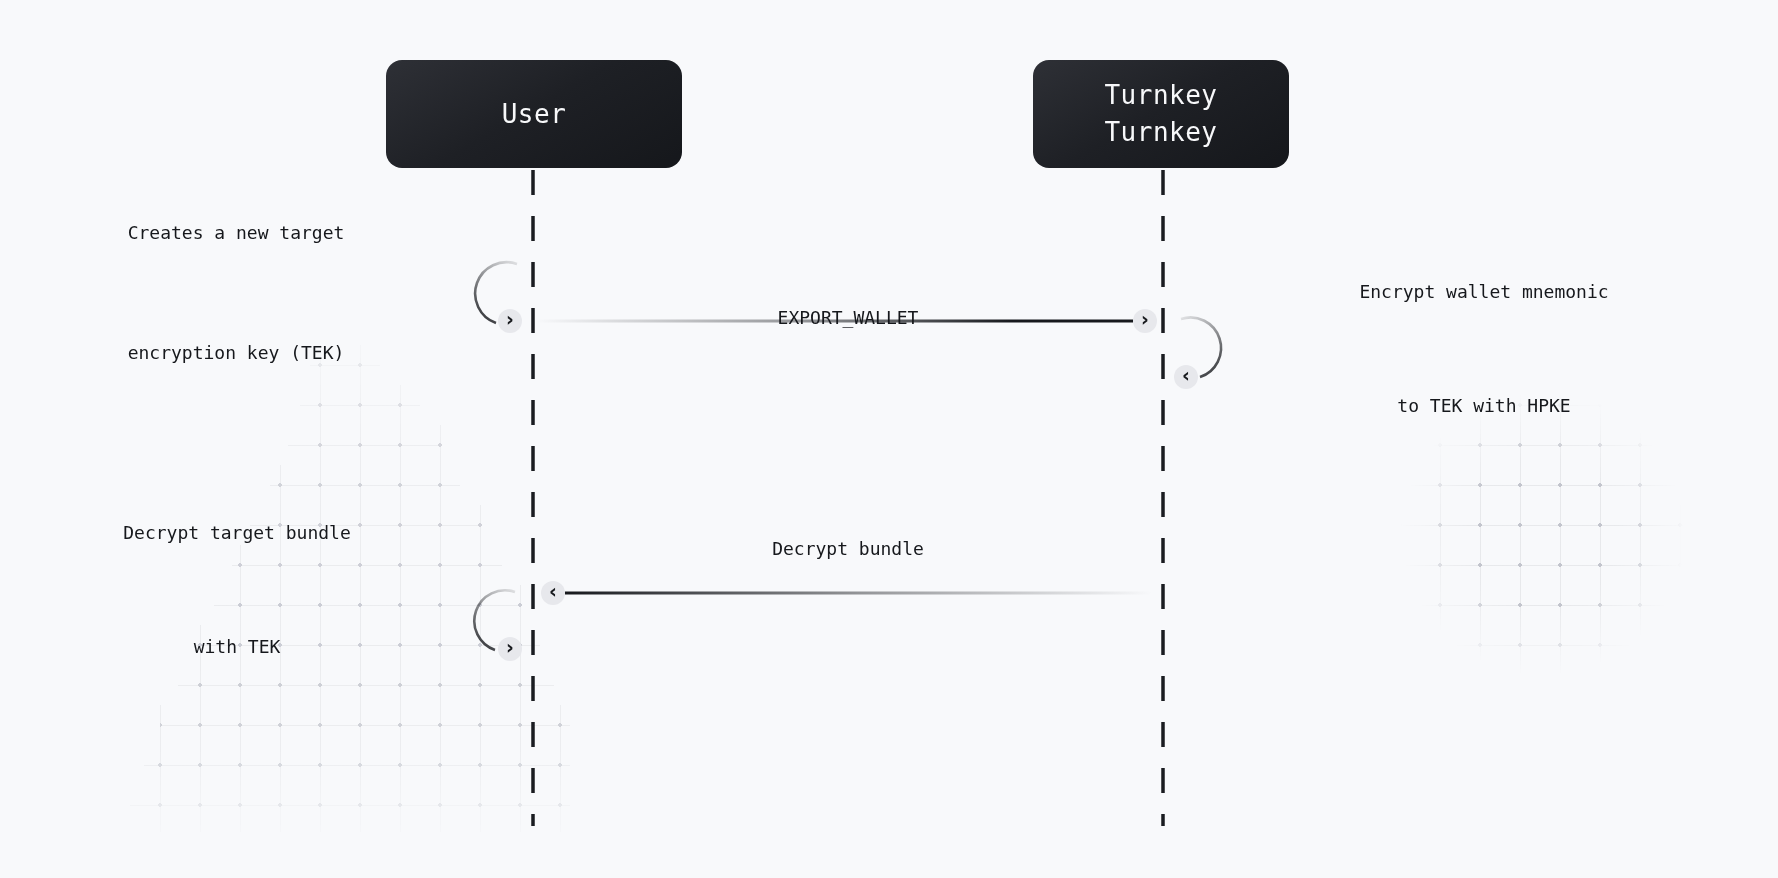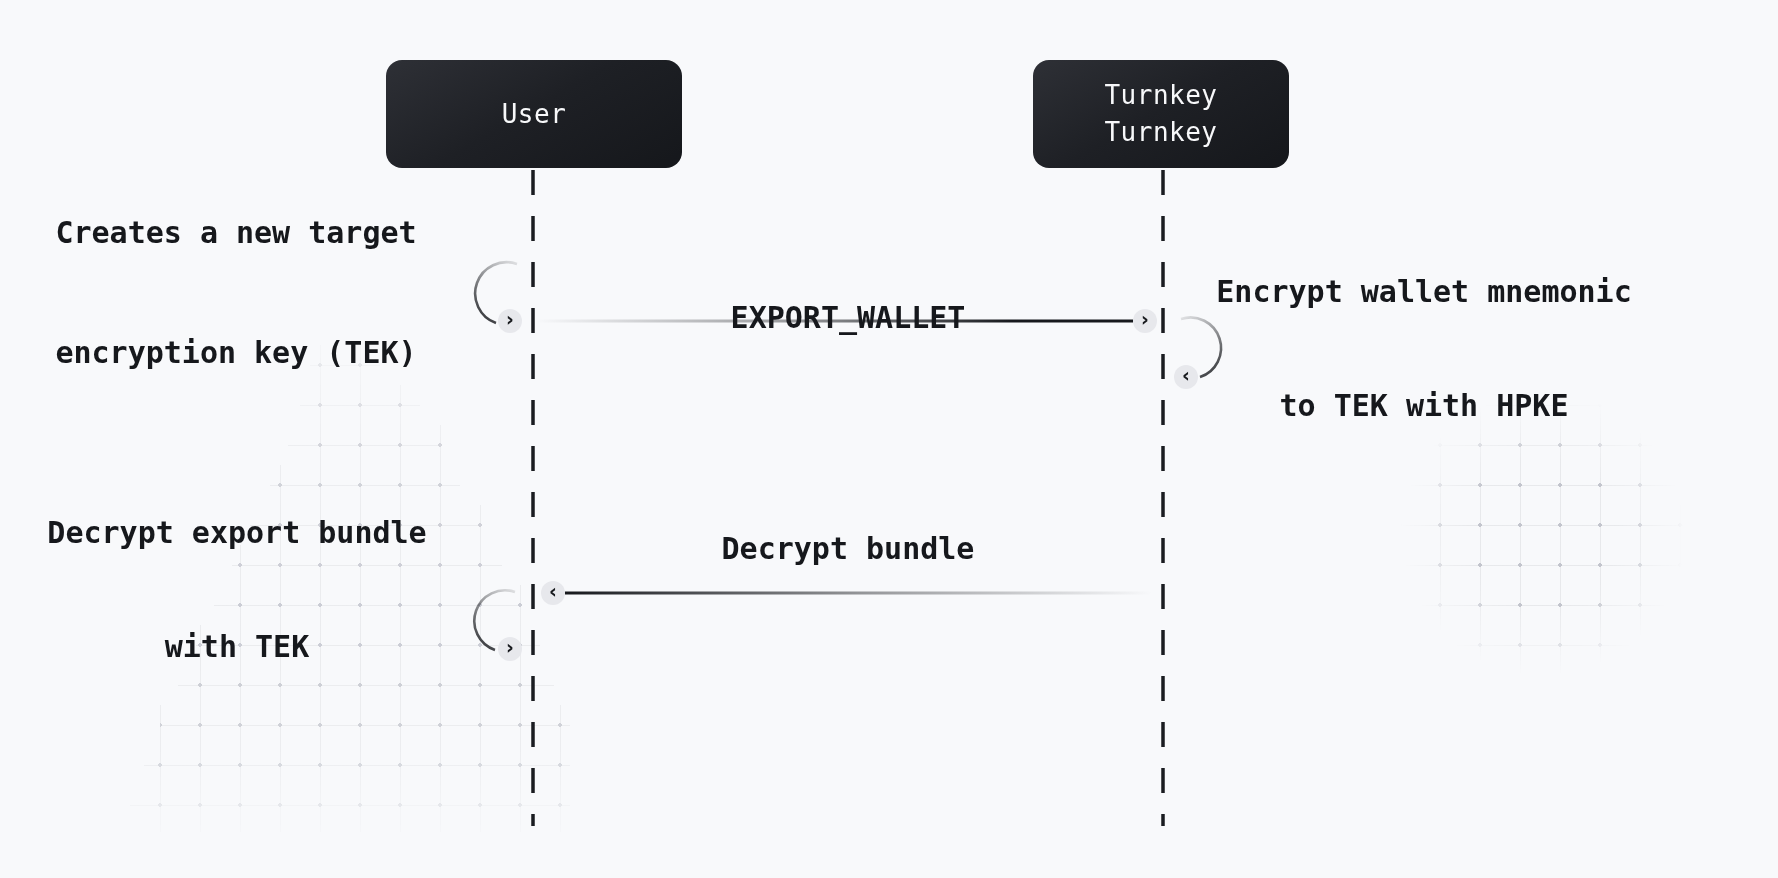--- a/index.html
+++ b/index.html
@@ -47,30 +47,29 @@
   .actor-user { left: 386px; top: 60px; width: 296px; height: 108px; }
   .actor-turnkey { left: 1033px; top: 60px; width: 256px; height: 108px; }
 
   
   #seq-svg { position: absolute; left: 0; top: 0; }
 
   
   .msg-label, .note {
     position: absolute;
     transform: translate(-50%, -50%);
-    font-size: 30px; text-align: center; white-space: pre;
+    font-size: 18px; text-align: center; white-space: pre;
     color: #16181c;
-    font-weight: bold;
   }
   .msg-label { line-height: 30px; }
   .note { line-height: 38px; }
   .label-export-wallet { left: 848px; top: 275px; margin-top: 43px; }
   .label-export-bundle { left: 848px; top: 549px; }
   .note-create-tek     { left: 236px;  top: 293px; line-height: 40px; }
-  .note-encrypt        { left: 1424px; top: 349px; }
+  .note-encrypt        { left: 1484px; top: 349px; }
   .note-decrypt        { left: 237px;  top: 590px; }
 
   
   .badge {
     position: absolute; width: 24px; height: 24px;
     margin: -12px 0 0 -12px;
     border-radius: 50%;
     background: #e7e8ec;
     display: flex; align-items: center; justify-content: center;
   }
@@ -146,21 +145,21 @@
 
   <div class="note note-create-tek">
     <div>Creates a new target</div>
     <div>encryption key (TEK)</div>
   </div>
   <div class="note note-encrypt">
     <div>Encrypt wallet mnemonic</div>
     <div>to TEK with HPKE</div>
   </div>
   <div class="note note-decrypt">
-    <div>Decrypt export bundle</div>
+    <div>Decrypt target bundle</div>
     <div>with TEK</div>
   </div>
 
   <div class="badge b1">
     <span class="chev">›</span>
   </div>
   <div class="badge b2">
     <span class="chev">›</span>
   </div>
   <div class="badge b3">

